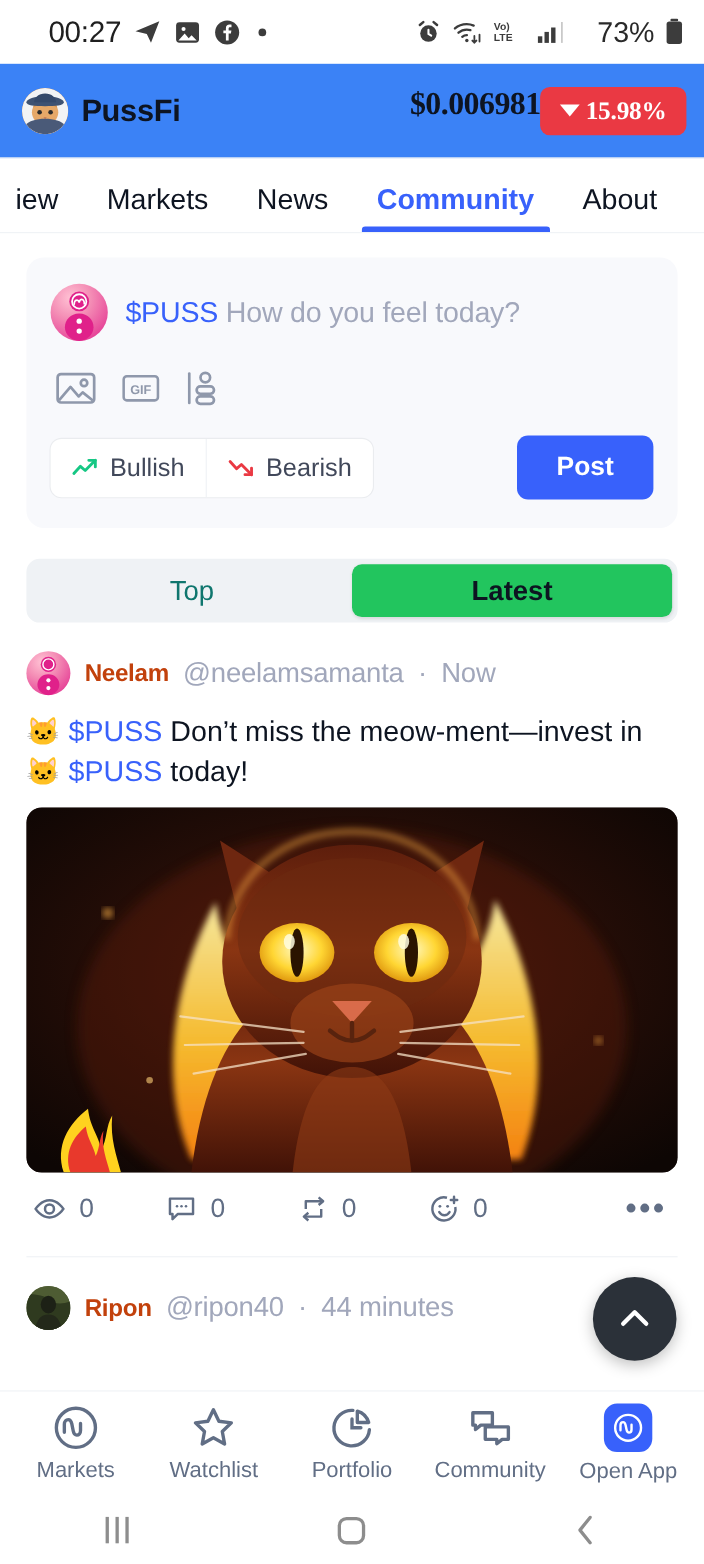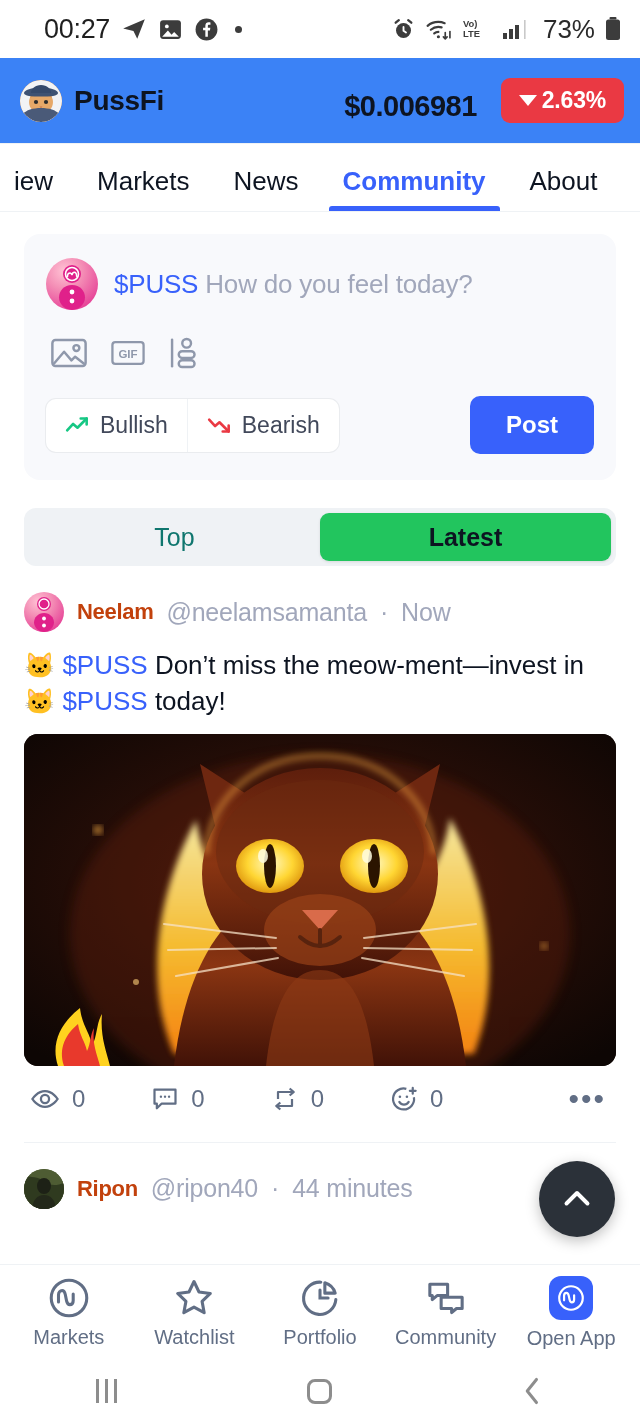--- a/index.html
+++ b/index.html
@@ -13,42 +13,42 @@
 
   
   .statusbar {
     height: 58px; display: flex; align-items: center;
     justify-content: space-between; padding: 0 18px 0 20px;
     background: #fff;
   }
   .sb-left { display: flex; align-items: center; gap: 11px; margin-left: 24px; }
   .sb-time { font-size: 27px; color: #1f1f1f; letter-spacing: -0.3px; }
   .sb-right { display: flex; align-items: center; gap: 9px; }
-  .sb-battery-text { font-size: 26px; color: #2a2a2a; margin-left: 6px; }
+  .sb-battery-text { font-size: 26px; color: #2a2a2a; margin-left: 20px; }
   .ico { display:inline-flex; align-items:center; justify-content:center; }
   .dot-sm { width:7px; height:7px; border-radius:50%; background:#3c3c3c; margin-left:5px;}
 
   
   .coin-header {
     height: 86px; display: flex; align-items: center;
     padding: 0 16px 0 20px; background: #3b82f6;
     border-bottom: 1px solid #eff2f5;
   }
   .coin-logo {
     width: 42px; height: 42px; border-radius: 50%;
     background: radial-gradient(circle at 50% 62%, #e8a96b 0%, #d08e4e 45%, #b5朝 100%);
     position: relative; flex: 0 0 auto; overflow: hidden;
     background-color:#e8a96b;
   }
   .cat-face { position:absolute; inset:0; }
   .coin-name {
     font-size: 28px; font-weight: bold; color: #0d1421;
     margin-left: 12px; letter-spacing: -0.3px;
   }
-  .coin-right { margin-left:auto; display:flex; align-items:flex-end; gap:24px; }
+  .coin-right { margin-left:auto; display:flex; align-items:flex-start; gap:0;font-family:Liberation Serif, serif; }
   .coin-price { font-size: 29px; font-weight: bold; color:#0d1421; letter-spacing:-0.5px;}
   .chg-badge {
     background: #ea3943; color:#fff; font-size:23px; font-weight:bold;
     padding: 9px 18px; border-radius: 9px; display:flex; align-items:center; gap:5px;
     letter-spacing:-0.2px;
   }
   .tri-down { width:0;height:0;border-left:9px solid transparent;border-right:9px solid transparent;border-top:11px solid #fff; }
 
   
   .tabbar {
@@ -248,21 +248,21 @@
           <path d="M19.5 26.5h3l-1.5 1.8z" fill="#c4734f"></path>
           <path d="M3 34c3-4 10-6 18-6s15 2 18 6v9H3z" fill="#4a5a78"></path>
         </g>
       </svg>
     </div>
     <span class="coin-name">PussFi</span>
     <div class="coin-right">
       <span class="coin-price">$0.006981</span>
       <span class="chg-badge">
         <i class="tri-down"></i>
-        <span>2.63%</span>
+        <span>15.98%</span>
       </span>
     </div>
   </div>
 
   <div class="tabbar">
     <div class="tab first">iew</div>
     <div class="tab">Markets</div>
     <div class="tab">News</div>
     <div class="tab active">Community</div>
     <div class="tab">About</div>

